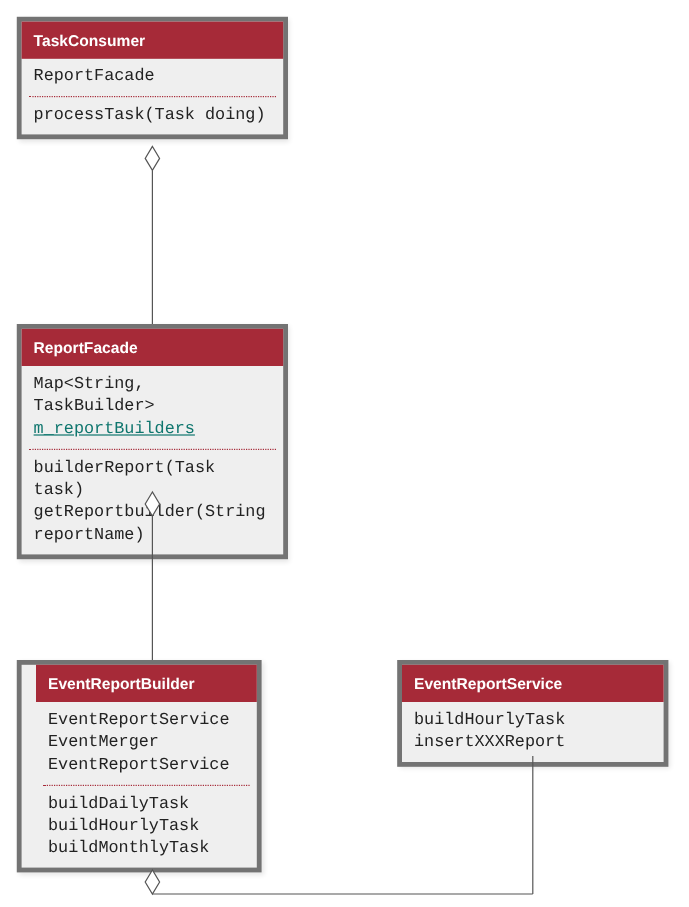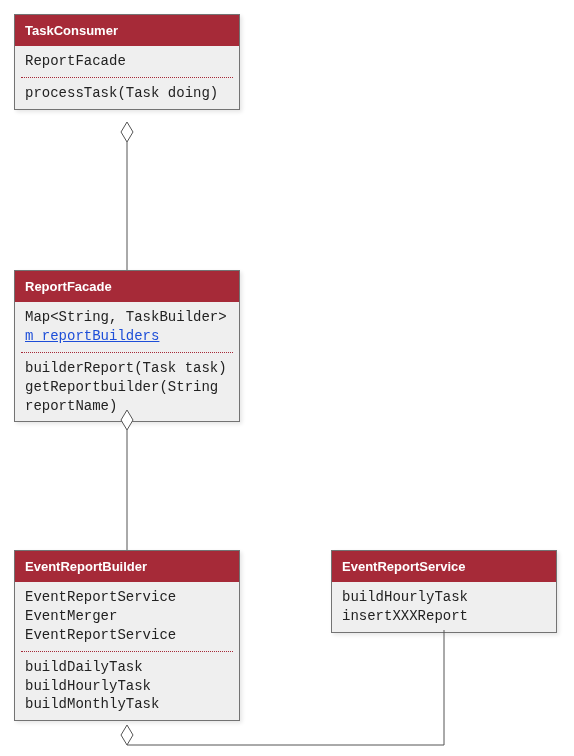--- a/index.html
+++ b/index.html
@@ -8,42 +8,42 @@
     padding: 0;
     width: 574px;
     height: 756px;
     background: #ffffff;
     font-family: "Consolas", "Courier New", monospace;
     font-size: 14px;
     position: relative;
   }
   .class-box {
     position: absolute;
-    border: 1px solid #737373;
+    border: 4px solid #737373;
     background: #efefef;
     box-shadow: 2px 2px 4px rgba(0,0,0,0.1);
   }
   .class-header {
     background: #a62a38;
     color: #ffffff;
     font-weight: bold;
     padding: 8px 10px;
     font-family: "Segoe UI", Arial, sans-serif;
     font-size: 13px;
   }
   .class-section {
     padding: 6px 10px;
     color: #222;
     line-height: 1.35;
   }
   .dotted-divider {
     border-top: 1px dotted #a62a38;
     margin: 0 6px;
   }
-  .member-link { color: #1d4ed8; text-decoration: underline; }
+  .member-link { color: #0f766e; text-decoration: underline; }
   svg { position: absolute; top: 0; left: 0; pointer-events: none; }
 </style>
 </head>
 <body>
 
 <div class="class-box" style="left:14px; top:14px; width:226px;">
   <div class="class-header">TaskConsumer</div>
   <div class="class-section">
     <div>ReportFacade</div>
   </div>
@@ -60,21 +60,21 @@
     <div><span class="member-link">m_reportBuilders</span></div>
   </div>
   <div class="dotted-divider"></div>
   <div class="class-section">
     <div>builderReport(Task task)</div>
     <div>getReportbuilder(String</div>
     <div>reportName)</div>
   </div>
 </div>
 
-<div class="class-box" style="left:14px; top:550px; width:226px;">
+<div class="class-box" style="left:14px; top:550px; width:204px;padding-left:12px;">
   <div class="class-header">EventReportBuilder</div>
   <div class="class-section">
     <div>EventReportService</div>
     <div>EventMerger</div>
     <div>EventReportService</div>
   </div>
   <div class="dotted-divider"></div>
   <div class="class-section">
     <div>buildDailyTask</div>
     <div>buildHourlyTask</div>

